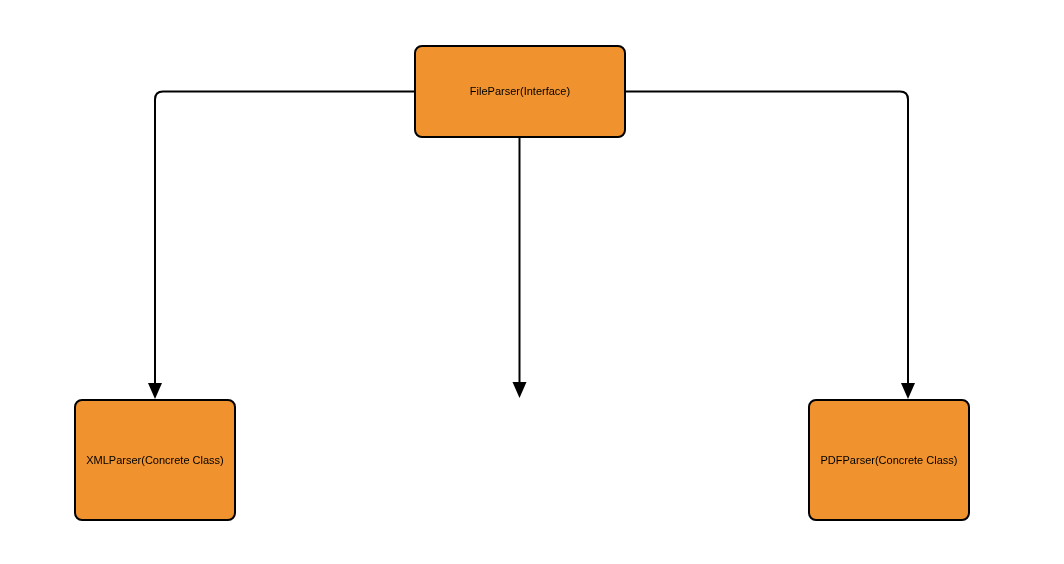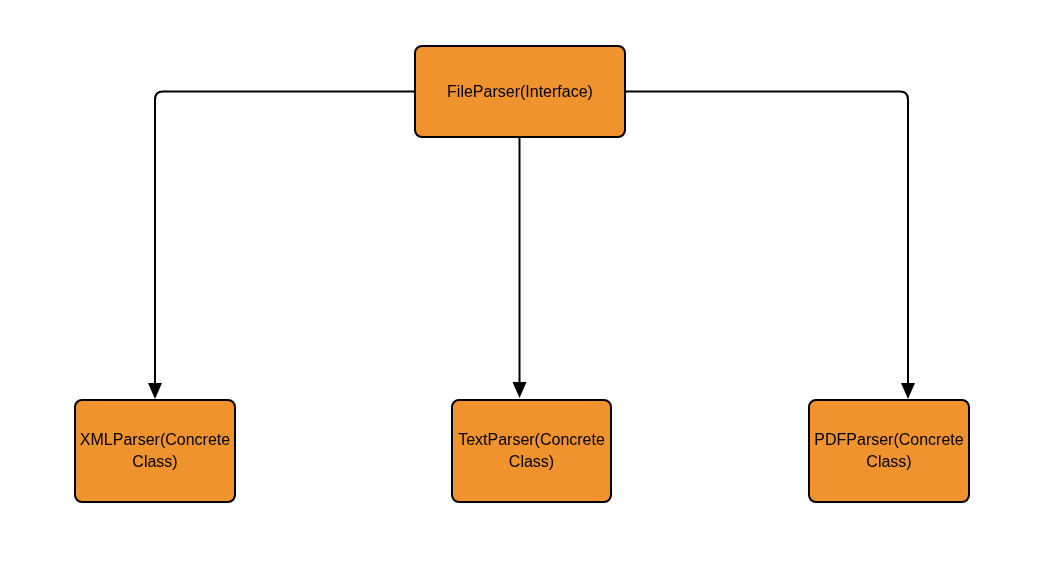--- a/index.html
+++ b/index.html
@@ -37,38 +37,38 @@
     box-sizing: border-box;
     background: #F0922D;
     border: 2px solid #000000;
     border-radius: 8px;
     display: flex;
     align-items: center;
     justify-content: center;
   }
   .node-label {
     color: #000000;
-    font-size: 16px;
+    font-size: 11px;
     line-height: 1.35;
     text-align: center;
     white-space: normal;
   }
   .node-parent {
     left: 414px;
     top: 45px;
     width: 212px;
     height: 93px;
   }
   .node-parent .node-label {
     white-space: nowrap;
   }
   .node-child {
     top: 399px;
     width: 162px;
-    height: 104px;
+    height: 122px;
   }
   .node-child .node-label {
     width: 180px;
     flex-shrink: 0;
   }
   .node-xmlparser { left: 74px; }
   .node-textparser { left: 451px; width: 161px; }
   .node-pdfparser  { left: 808px; }
 </style>
 </head>
@@ -88,21 +88,18 @@
   </svg>
 
   <div class="node node-parent">
     <span class="node-label">FileParser(Interface)</span>
   </div>
 
   <div class="node node-child node-xmlparser">
     <span class="node-label">XMLParser(Concrete Class)</span>
   </div>
 
-  <div class="node node-child node-textparser">
-    <span class="node-label">TextParser(Concrete Class)</span>
-  </div>
 
   <div class="node node-child node-pdfparser">
     <span class="node-label">PDFParser(Concrete Class)</span>
   </div>
 
 </div>
 
 </body></html>

